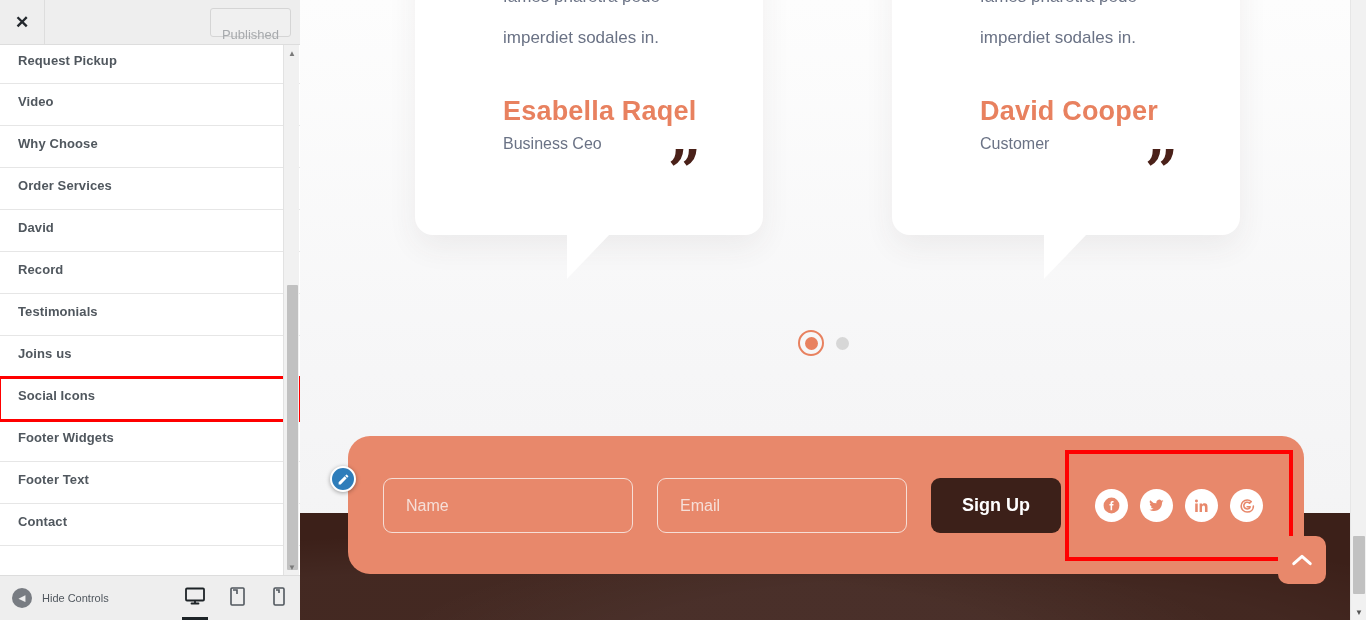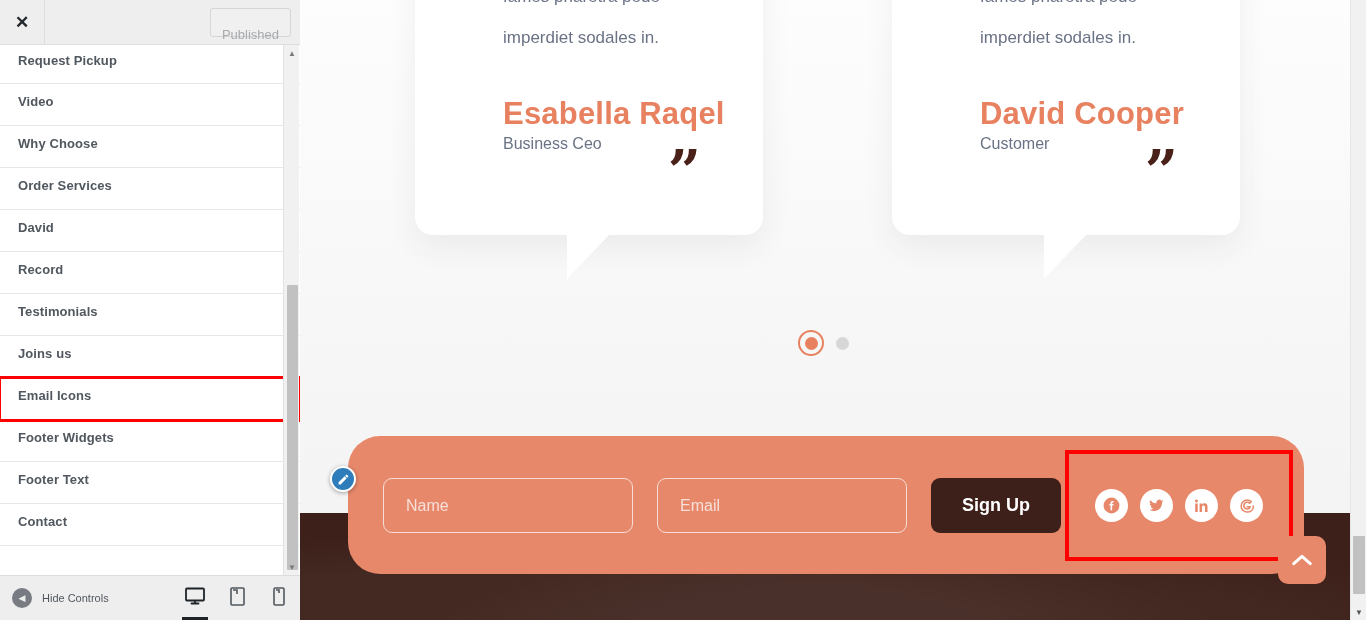--- a/index.html
+++ b/index.html
@@ -184,21 +184,21 @@
 
   .tbody {
     position: absolute;
     left: 88px; right: 40px; top: 96px;
     font-size: 17px; line-height: 41px;
     color: #6a7285;
   }
   .tname {
     position: absolute;
     left: 88px; top: 216px;
-    font-size: 31px; font-weight: bold;
+    font-size: 27px; font-weight: bold;
     color: #e8815f;
     letter-spacing: .2px;
   }
   .trole {
     position: absolute;
     left: 88px; top: 255px;
     font-size: 16px; color: #6a7285;
   }
   .quote-mark {
     position: absolute;
@@ -245,21 +245,21 @@
       radial-gradient(ellipse at 22% 120%, rgba(255,255,255,.04) 0 40%, transparent 60%),
       radial-gradient(ellipse at 62% 130%, rgba(255,255,255,.035) 0 38%, transparent 62%);
   }
 
   
   #newsletter {
     position: absolute;
     left: 48px; top: 436px;
     width: 956px; height: 138px;
     background: #e8886b;
-    border-radius: 32px;
+    border-radius: 22px;
     z-index: 5;
   }
   .nl-field {
     position: absolute;
     top: 42px; height: 55px;
     border: 1px solid #f6ded6;
     border-radius: 9px;
     display: flex; align-items: center;
     padding-left: 22px;
     cursor: text;
@@ -462,21 +462,21 @@
       </div>
       <div class="cz-item">
         <span class="cz-item-label">Testimonials</span>
         <span class="cz-chev"></span>
       </div>
       <div class="cz-item">
         <span class="cz-item-label">Joins us</span>
         <span class="cz-chev"></span>
       </div>
       <div class="cz-item hl">
-        <span class="cz-item-label">Email Icons</span>
+        <span class="cz-item-label">Social Icons</span>
         <span class="cz-chev"></span>
       </div>
       <div class="cz-item">
         <span class="cz-item-label">Footer Widgets</span>
         <span class="cz-chev"></span>
       </div>
       <div class="cz-item">
         <span class="cz-item-label">Footer Text</span>
         <span class="cz-chev"></span>
       </div>

